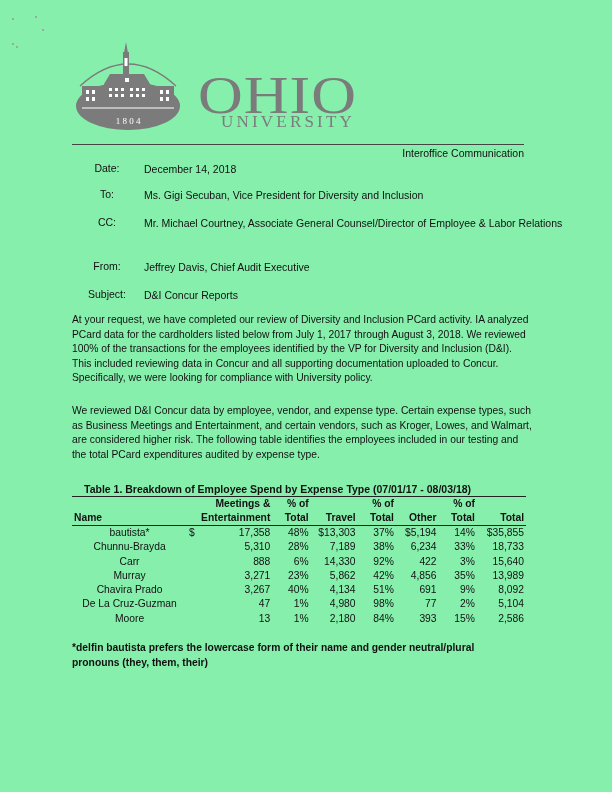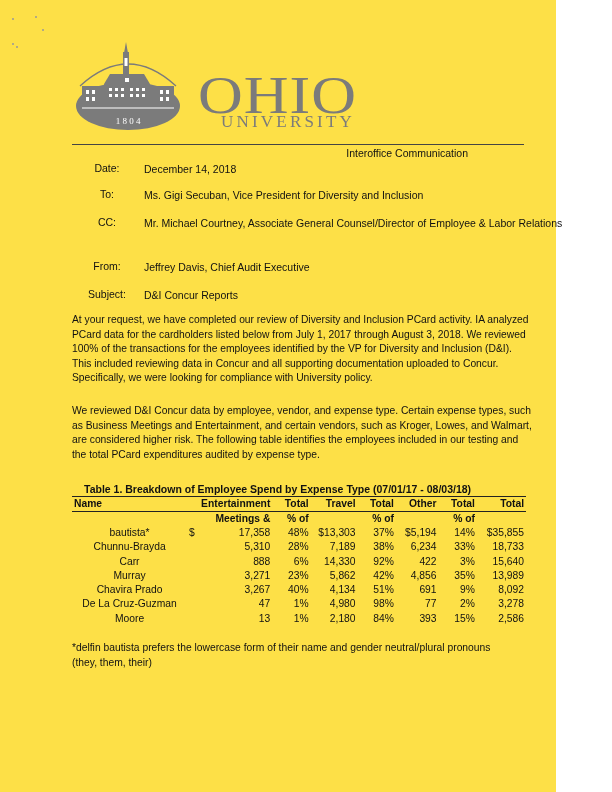--- a/index.html
+++ b/index.html
@@ -1,18 +1,18 @@
 <!DOCTYPE html>
 <html><head>
 <meta charset="utf-8">
 <style>
   html, body { margin: 0; padding: 0; background: #ffffff; }
   body { width: 612px; height: 792px; position: relative; overflow: hidden;
          font-family: "Liberation Sans", sans-serif; color: #111; }
-  .page { position: absolute; left: 0; top: 0; width: 556px; height: 792px; background: #fde047; }
+  .page { position: absolute; left: 0; top: 0; width: 612px; height: 792px; background: #86efac; }
 
   
   .logo { position: absolute; left: 74px; top: 40px; width: 290px; height: 92px; }
   .seal { position: absolute; left: 0; top: 0; width: 108px; height: 92px; }
   .wordmark-ohio { position: absolute; left: 124px; top: 28px; font-family: "Liberation Serif", serif;
                    font-size: 62px; line-height: 1; color: #7b7b7b; letter-spacing: 1px; transform: scaleY(0.86); transform-origin: top left; }
   .wordmark-univ { position: absolute; left: 126px; top: 112px; font-family: "Liberation Serif", serif;
                    font-size: 17px; letter-spacing: 3.2px; color: #7b7b7b; margin-left: 21px; }
 
   .rule { position: absolute; left: 72px; top: 144px; width: 452px; height: 0; border-top: 1px solid #444; }
@@ -35,21 +35,21 @@
   table.spend td.name { text-align: center; }
   table.spend td.cur { text-align: left; width: 14px; }
   .c-name { width: 108px; }
   .c-cur { width: 14px; }
   .c-me { width: 62px; }
   .c-pct { width: 36px; }
   .c-travel { width: 44px; }
   .c-other { width: 40px; }
   .c-total { width: 46px; }
 
-  .footnote { position: absolute; left: 72px; top: 640px; width: 420px; font-size: 10.3px; font-weight: normal; line-height: 15px; }
+  .footnote { position: absolute; left: 72px; top: 640px; width: 420px; font-size: 10.3px; font-weight: bold; line-height: 15px; }
 
   .speck { position: absolute; width: 2px; height: 2px; background: #999; border-radius: 1px; }
 </style>
 </head>
 <body>
 
 <div class="page">
 
   <div class="speck" style="left:12px;top:18px"></div>
   <div class="speck" style="left:35px;top:16px"></div>
@@ -138,40 +138,40 @@
         <col class="c-cur">
         <col class="c-me">
         <col class="c-pct">
       <col class="c-travel">
         <col class="c-pct">
         <col class="c-other">
         <col class="c-pct">
         <col class="c-total">
     </colgroup>
     <thead>
-      <tr style="border-bottom:1px solid #222">
-        <th class="name">Name</th>
-        <th colspan="2">Entertainment</th>
-        <th>Total</th>
-        <th>Travel</th>
-        <th>Total</th>
-        <th>Other</th>
-        <th>Total</th>
-        <th>Total</th>
-      </tr>
       <tr>
         <th class="name"></th>
         <th colspan="2" style="text-align:right">Meetings &amp;</th>
         <th>% of</th>
         <th></th>
         <th>% of</th>
         <th></th>
         <th>% of</th>
         <th></th>
       </tr>
+      <tr style="border-bottom:1px solid #222">
+        <th class="name">Name</th>
+        <th colspan="2">Entertainment</th>
+        <th>Total</th>
+        <th>Travel</th>
+        <th>Total</th>
+        <th>Other</th>
+        <th>Total</th>
+        <th>Total</th>
+      </tr>
     </thead>
     <tbody id="table-body">
         <tr>
           <td class="name">bautista*</td>
           <td class="cur">$</td>
           <td>17,358</td>
           <td>48%</td>
           <td>$13,303</td>
           <td>37%</td>
           <td>$5,194</td>
@@ -224,21 +224,21 @@
         </tr>
         <tr>
           <td class="name">De La Cruz-Guzman</td>
           <td class="cur"></td>
           <td>47</td>
           <td>1%</td>
           <td>4,980</td>
           <td>98%</td>
           <td>77</td>
           <td>2%</td>
-          <td>3,278</td>
+          <td>5,104</td>
         </tr>
         <tr>
           <td class="name">Moore</td>
           <td class="cur"></td>
           <td>13</td>
           <td>1%</td>
           <td>2,180</td>
           <td>84%</td>
           <td>393</td>
           <td>15%</td>

